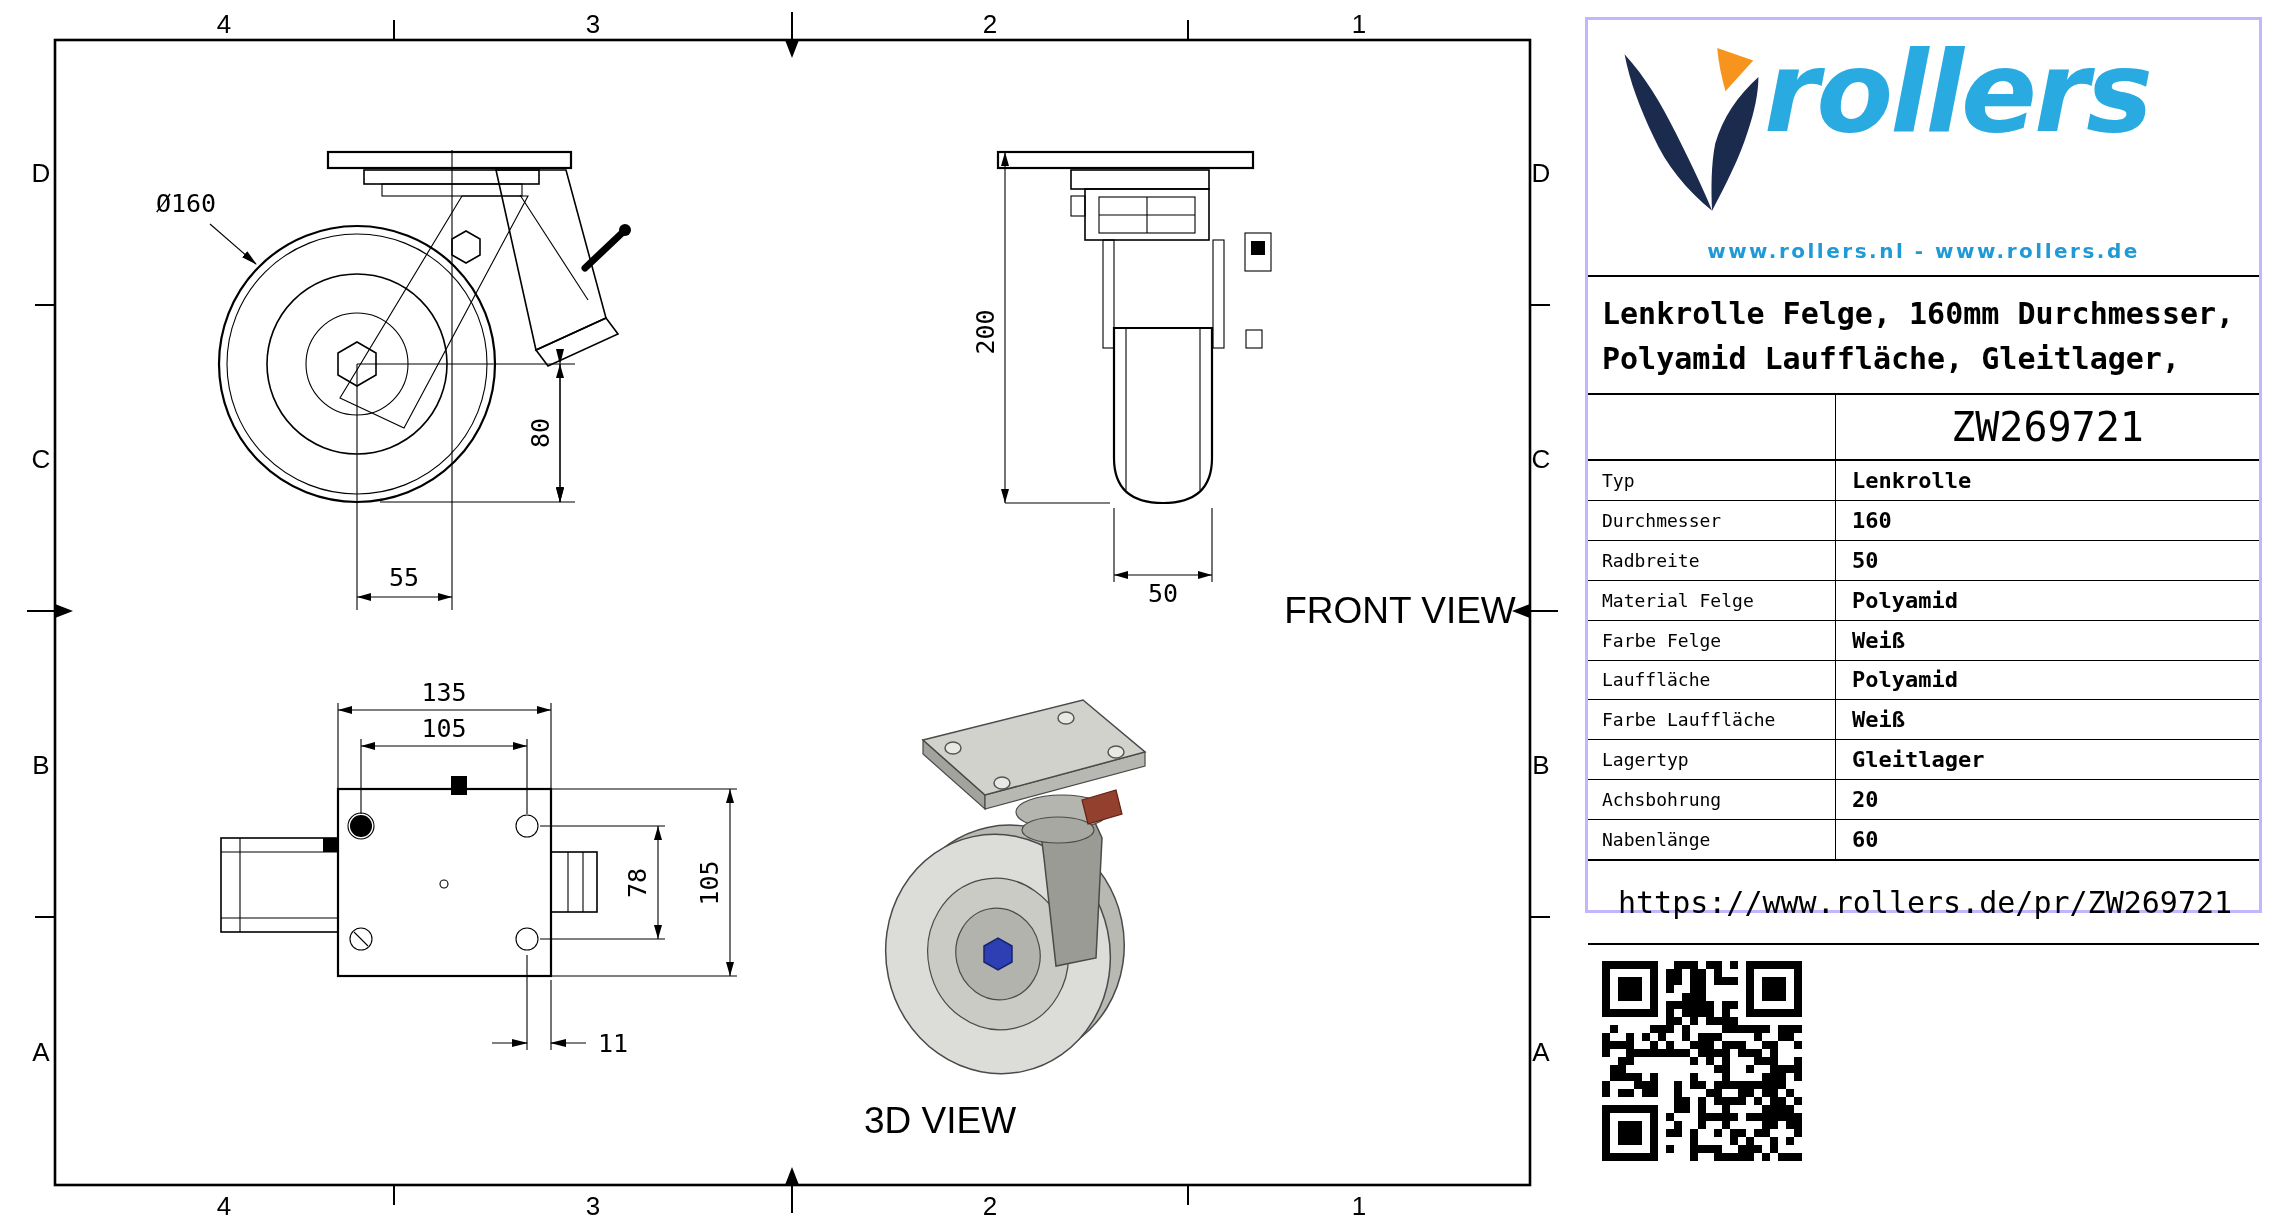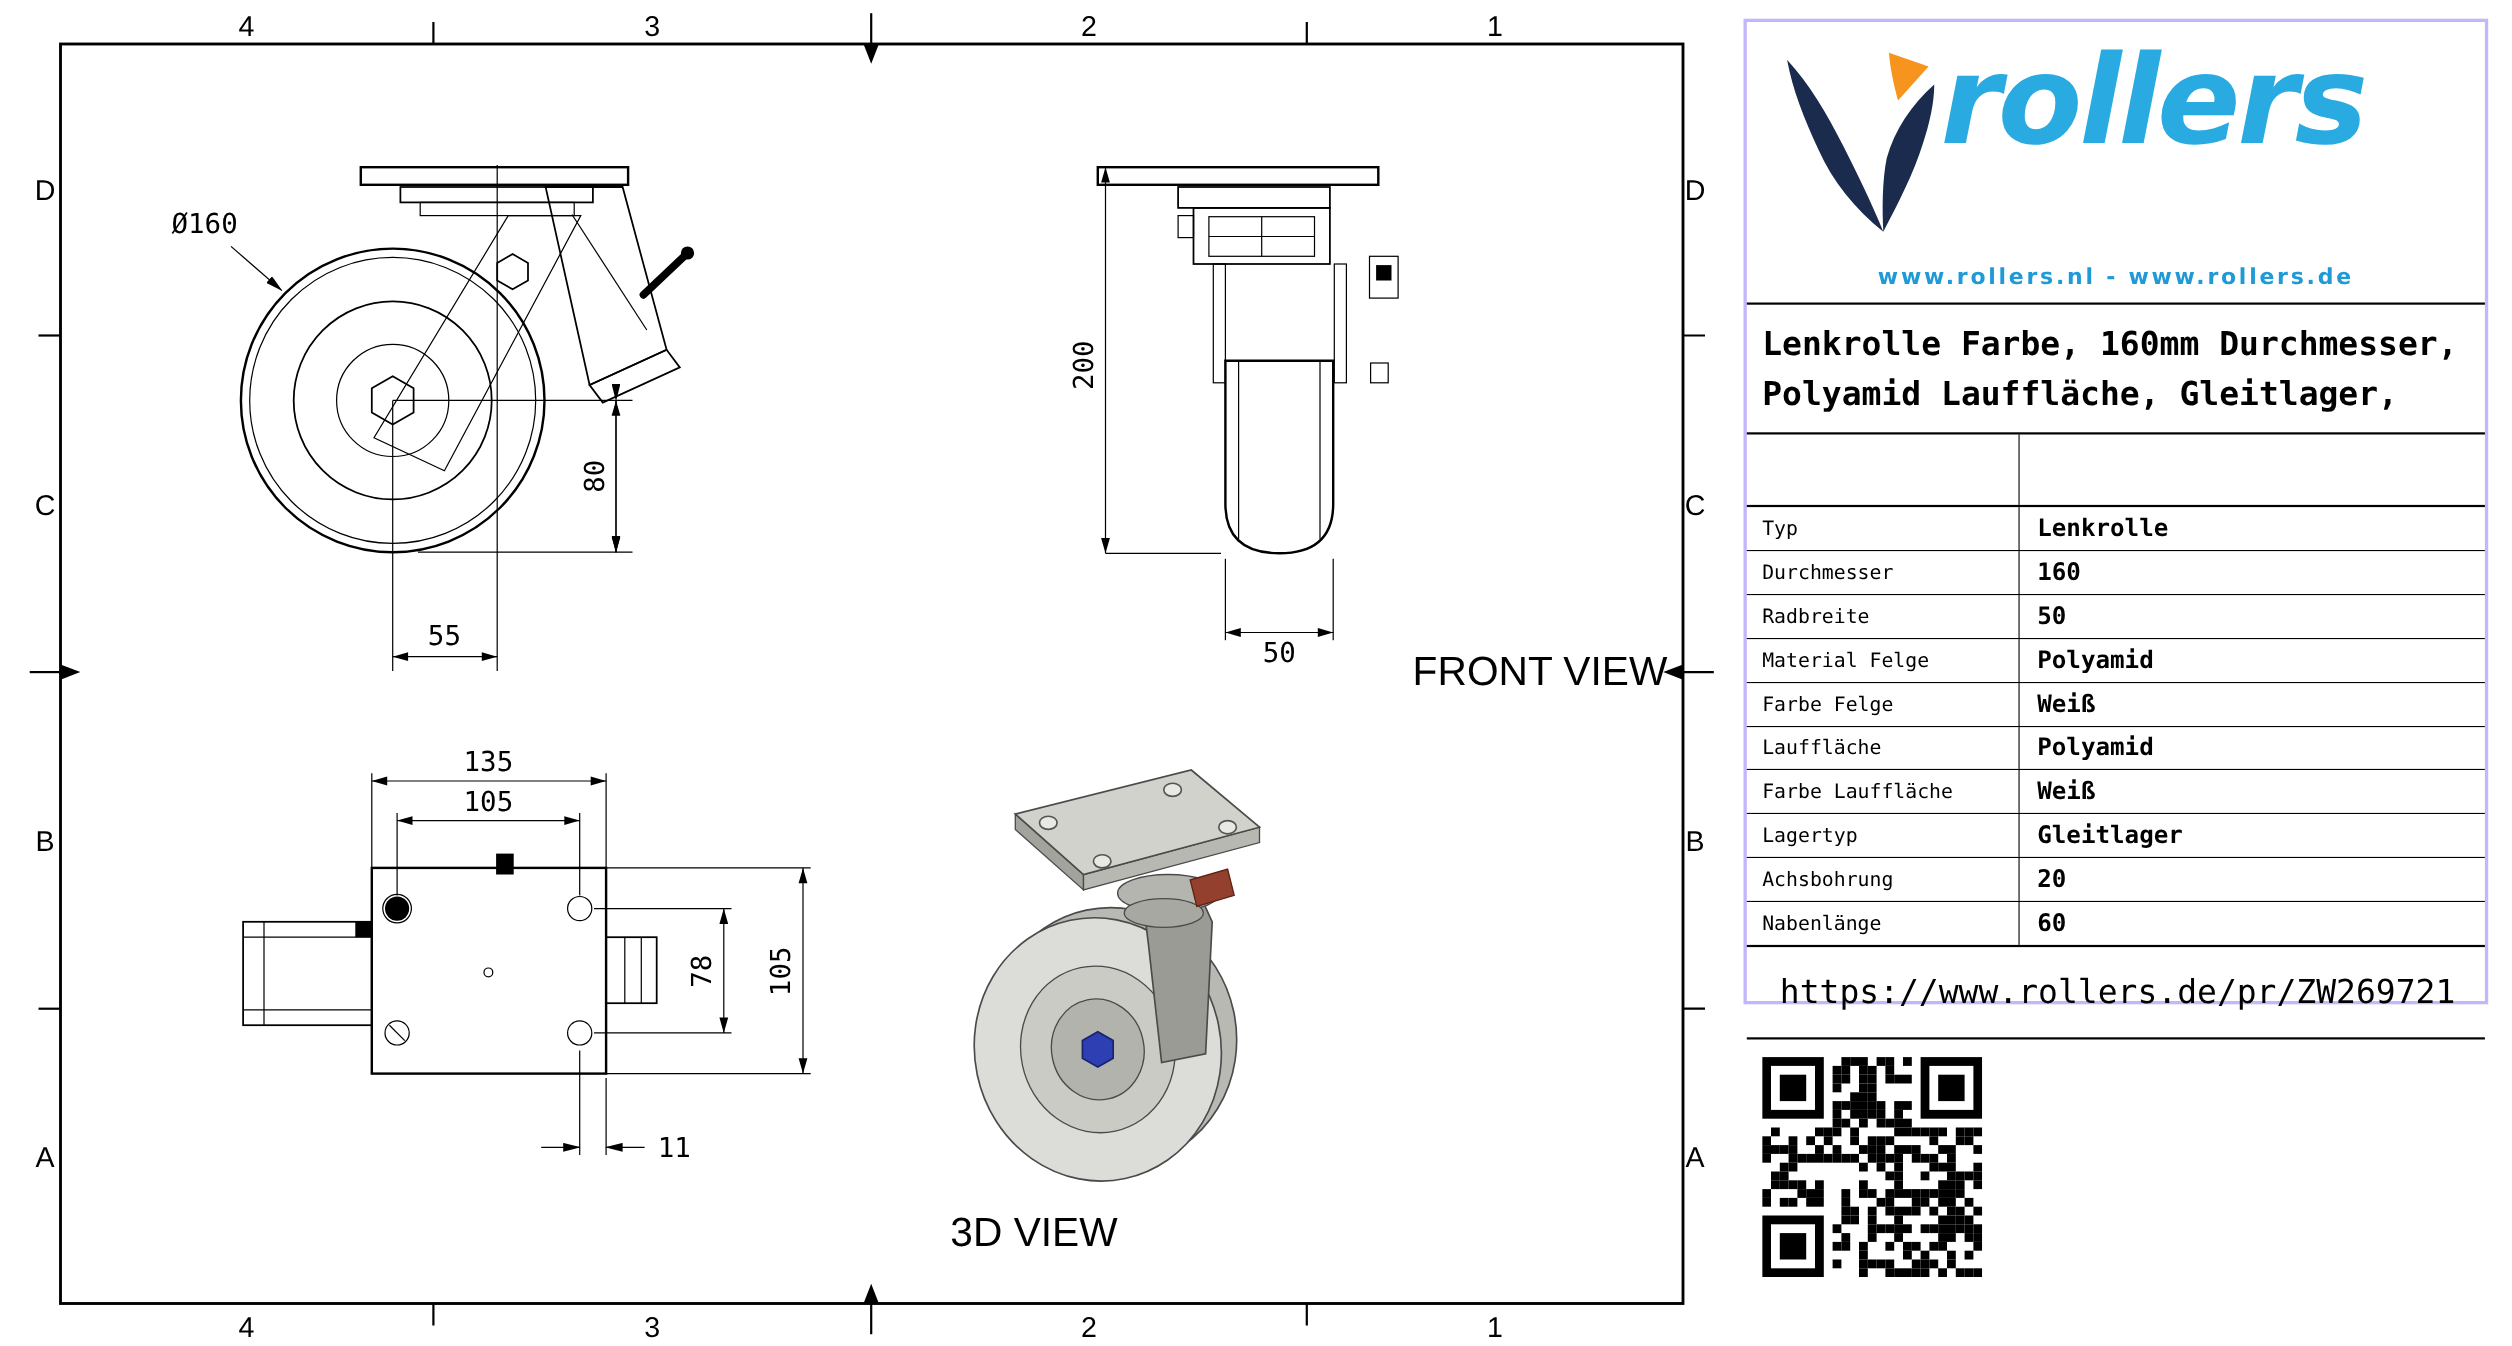--- a/index.html
+++ b/index.html
@@ -258,26 +258,27 @@
       <svg class="logo-bird" width="155" height="175" viewBox="0 0 150 170" xmlns="http://www.w3.org/2000/svg">
         <path d="M10,8 C30,30 45,55 60,85 C70,105 85,135 95,160 C70,140 50,115 38,88 C25,60 15,35 10,8 Z" fill="#1B2B4E"></path>
         <path d="M140,30 C120,48 105,70 98,95 C94,115 94,140 95,160 C108,135 122,108 130,82 C136,64 140,46 140,30 Z" fill="#1B2B4E"></path>
         <path d="M100,2 L135,14 L108,44 C104,30 101,15 100,2 Z" fill="#F7941D"></path>
       </svg>
       <div class="logo-text">rollers</div>
       <div class="logo-urls">www.rollers.nl - www.rollers.de</div>
     </div>
 
     <div class="tb-desc">
-      <div>Lenkrolle Farbe, 160mm Durchmesser,</div>
+      <div>Lenkrolle Felge, 160mm Durchmesser,</div>
       <div>Polyamid Lauffläche, Gleitlager,</div>
     </div>
 
     <div class="tb-partrow">
       <div class="tb-part-empty"></div>
+      <div class="tb-part-number">ZW269721</div>
     </div>
 
     <div class="tb-table">
       <div class="tb-row">
         <div class="tb-cell-label">Typ</div>
         <div class="tb-cell-value">Lenkrolle</div>
       </div>
       <div class="tb-row">
         <div class="tb-cell-label">Durchmesser</div>
         <div class="tb-cell-value">160</div>

